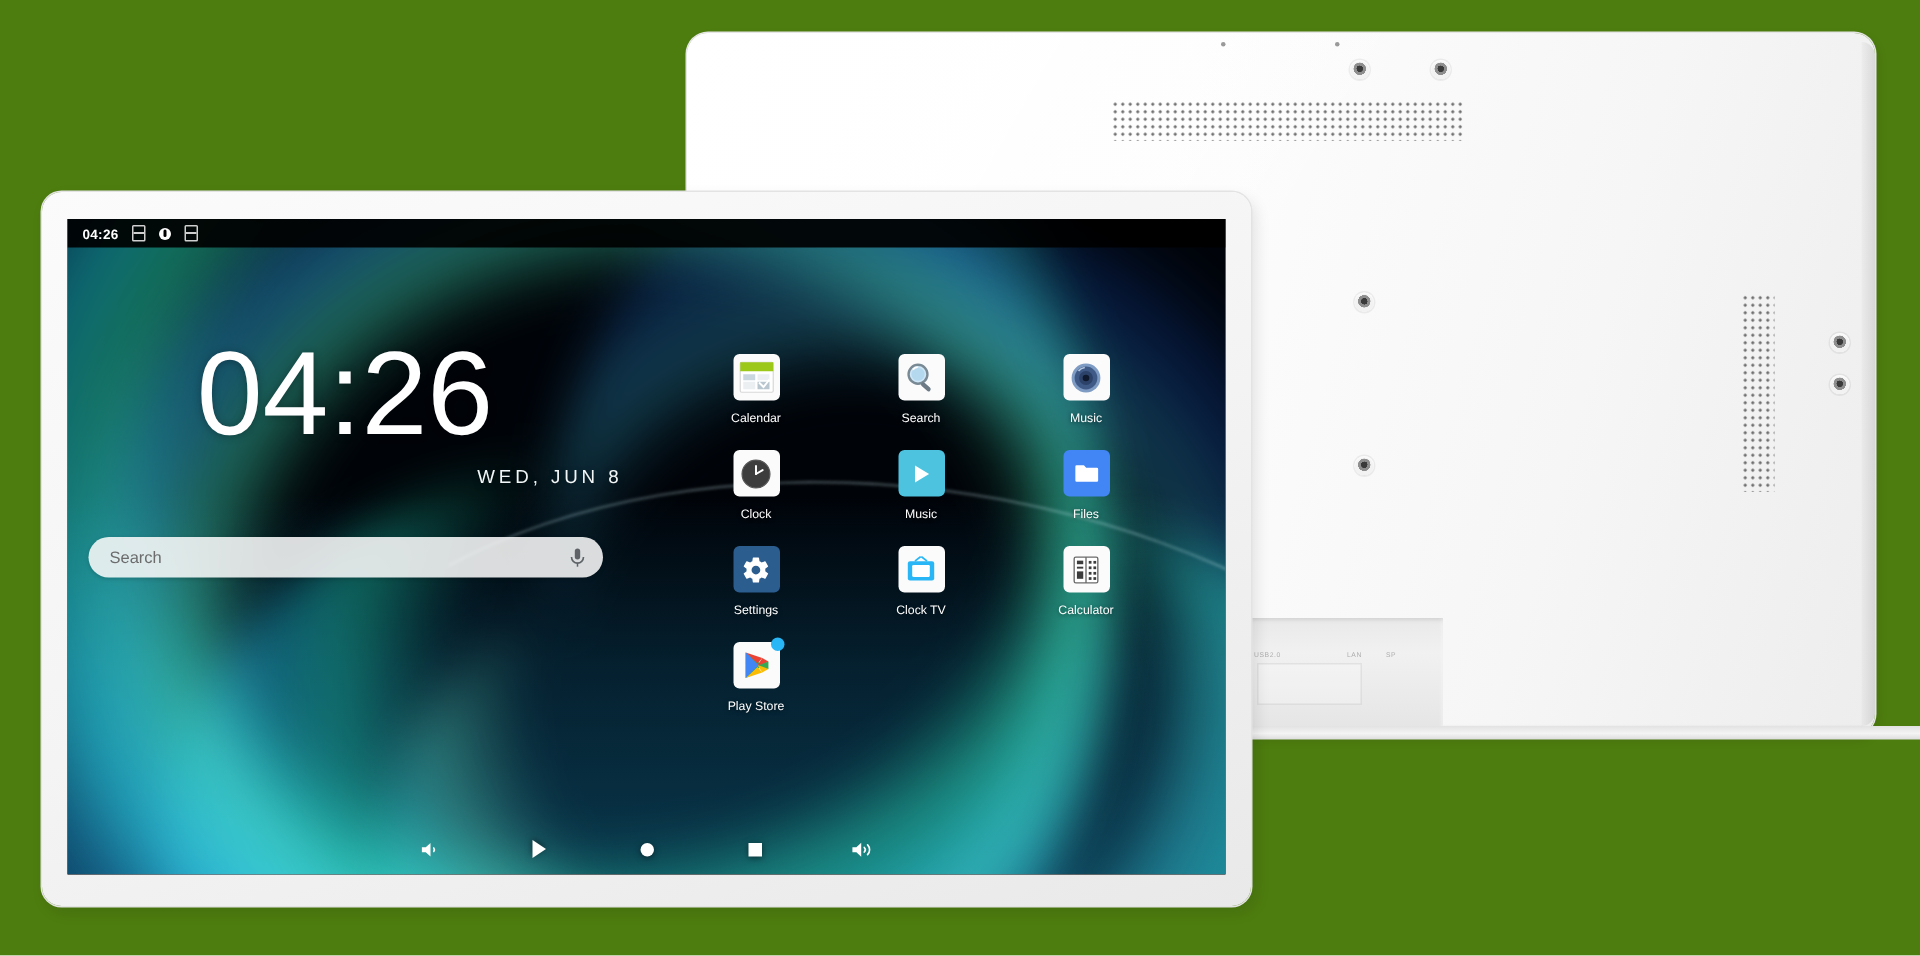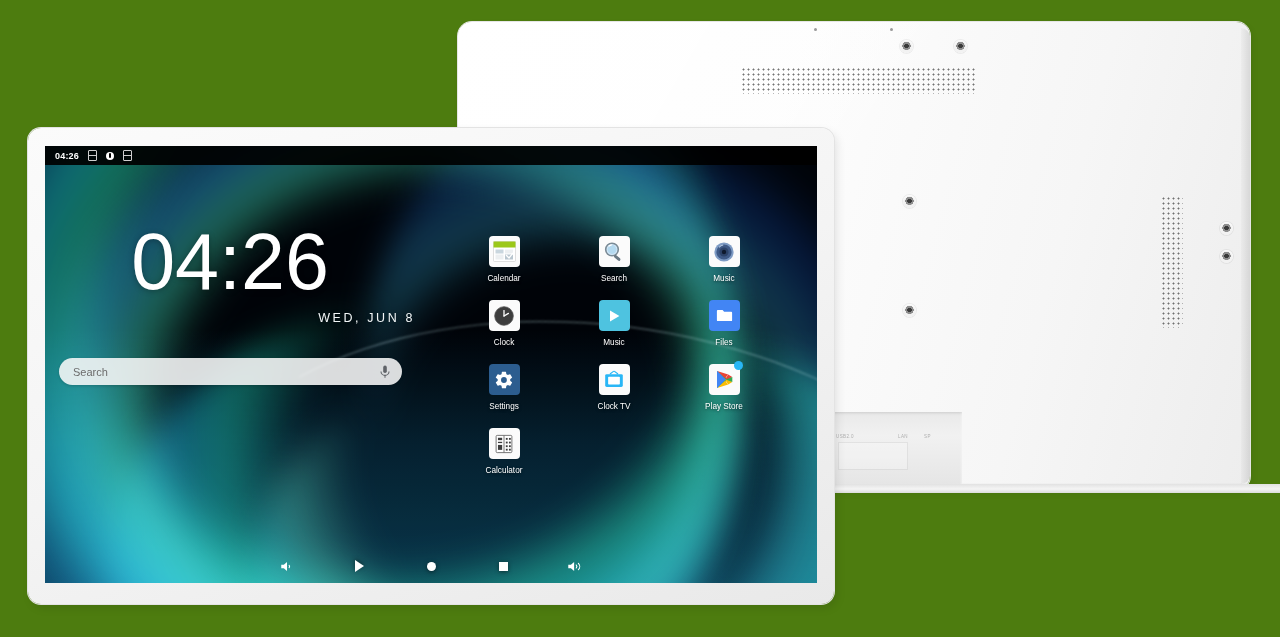--- a/index.html
+++ b/index.html
@@ -593,37 +593,20 @@
           <div class="app-tile white">
             <svg width="22" height="22" viewBox="0 0 24 24">
               <rect x="2.4" y="5.6" width="19.2" height="14" rx="1.6" fill="#29b6f6"></rect>
               <rect x="5.6" y="8.4" width="12.8" height="8.6" rx="0.8" fill="#ffffff"></rect>
               <path d="M8 5.2 L11.4 2.6 M16 5.2 L12.6 2.6" stroke="#29b6f6" stroke-width="1.3" stroke-linecap="round"></path>
             </svg>
           </div>
           <div class="app-label">Clock TV</div>
         </div>
 
-
-        <div class="app-cell">
-          <div class="app-tile white">
-            <span class="badge-dot"></span>
-            <svg width="21" height="21" viewBox="0 0 24 24">
-              <path d="M3.6 2.2 L16.4 12 L3.6 21.8 Z" fill="#34a853"></path>
-              <path d="M3.6 2.2 L12.6 12 L3.6 21.8 Z" fill="#4285f4"></path>
-              <path d="M12.6 12 L16.4 12 L20.9 9.1 L16.2 6.4 Z" fill="#ea4335"></path>
-              <path d="M12.6 12 L16.2 17.6 L20.9 14.9 L16.4 12 Z" fill="#fbbc05"></path>
-              <path d="M3.6 2.2 L16.2 6.4 L12.6 10.6 Z" fill="#ea4335"></path>
-              <path d="M3.6 21.8 L16.2 17.6 L12.6 13.4 Z" fill="#fbbc05"></path>
-              <path d="M3.6 2.2 L13.4 12 L3.6 21.8 Z" fill="#4285f4"></path>
-              <path d="M13.4 12 L20.9 9.1 L20.9 14.9 Z" fill="#34a853"></path>
-            </svg>
-          </div>
-          <div class="app-label">Play Store</div>
-        </div>
 
         <div class="app-cell">
           <div class="app-tile white">
             <svg width="22" height="22" viewBox="0 0 24 24">
               <rect x="3.4" y="2.6" width="17.2" height="18.8" rx="1.2" fill="#ffffff" stroke="#6b6b6b" stroke-width="1"></rect>
               <line x1="12" y1="2.6" x2="12" y2="21.4" stroke="#6b6b6b" stroke-width="1"></line>
               <rect x="5.4" y="5.2" width="4.6" height="2.6" fill="#3c3c3c"></rect>
               <rect x="14" y="5.4" width="2" height="2" fill="#3c3c3c"></rect>
               <rect x="17.4" y="5.4" width="2" height="2" fill="#3c3c3c"></rect>
               <rect x="5.4" y="9.6" width="4.6" height="1.4" fill="#3c3c3c"></rect>
@@ -631,20 +614,37 @@
               <rect x="17.4" y="9.4" width="2" height="2" fill="#3c3c3c"></rect>
               <rect x="5.4" y="13" width="4.6" height="5.4" fill="#3c3c3c"></rect>
               <rect x="14" y="13.4" width="2" height="2" fill="#3c3c3c"></rect>
               <rect x="17.4" y="13.4" width="2" height="2" fill="#3c3c3c"></rect>
               <rect x="14" y="17.2" width="2" height="2" fill="#3c3c3c"></rect>
               <rect x="17.4" y="17.2" width="2" height="2" fill="#3c3c3c"></rect>
             </svg>
           </div>
           <div class="app-label">Calculator</div>
         </div>
+
+        <div class="app-cell">
+          <div class="app-tile white">
+            <span class="badge-dot"></span>
+            <svg width="21" height="21" viewBox="0 0 24 24">
+              <path d="M3.6 2.2 L16.4 12 L3.6 21.8 Z" fill="#34a853"></path>
+              <path d="M3.6 2.2 L12.6 12 L3.6 21.8 Z" fill="#4285f4"></path>
+              <path d="M12.6 12 L16.4 12 L20.9 9.1 L16.2 6.4 Z" fill="#ea4335"></path>
+              <path d="M12.6 12 L16.2 17.6 L20.9 14.9 L16.4 12 Z" fill="#fbbc05"></path>
+              <path d="M3.6 2.2 L16.2 6.4 L12.6 10.6 Z" fill="#ea4335"></path>
+              <path d="M3.6 21.8 L16.2 17.6 L12.6 13.4 Z" fill="#fbbc05"></path>
+              <path d="M3.6 2.2 L13.4 12 L3.6 21.8 Z" fill="#4285f4"></path>
+              <path d="M13.4 12 L20.9 9.1 L20.9 14.9 Z" fill="#34a853"></path>
+            </svg>
+          </div>
+          <div class="app-label">Play Store</div>
+        </div>
       </div>
 
       <div id="nav-bar">
         <div class="nav-btn">
           <svg width="15" height="13" viewBox="0 0 18 14">
             <path d="M1.5 5 H4.6 L8.4 1.6 V12.4 L4.6 9 H1.5 Z" fill="#ffffff"></path>
             <path d="M11 5.6 a2.4 2.4 0 0 1 0 2.8" stroke="#ffffff" stroke-width="1.3" fill="none" stroke-linecap="round"></path>
           </svg>
         </div>
         <div class="nav-btn">

